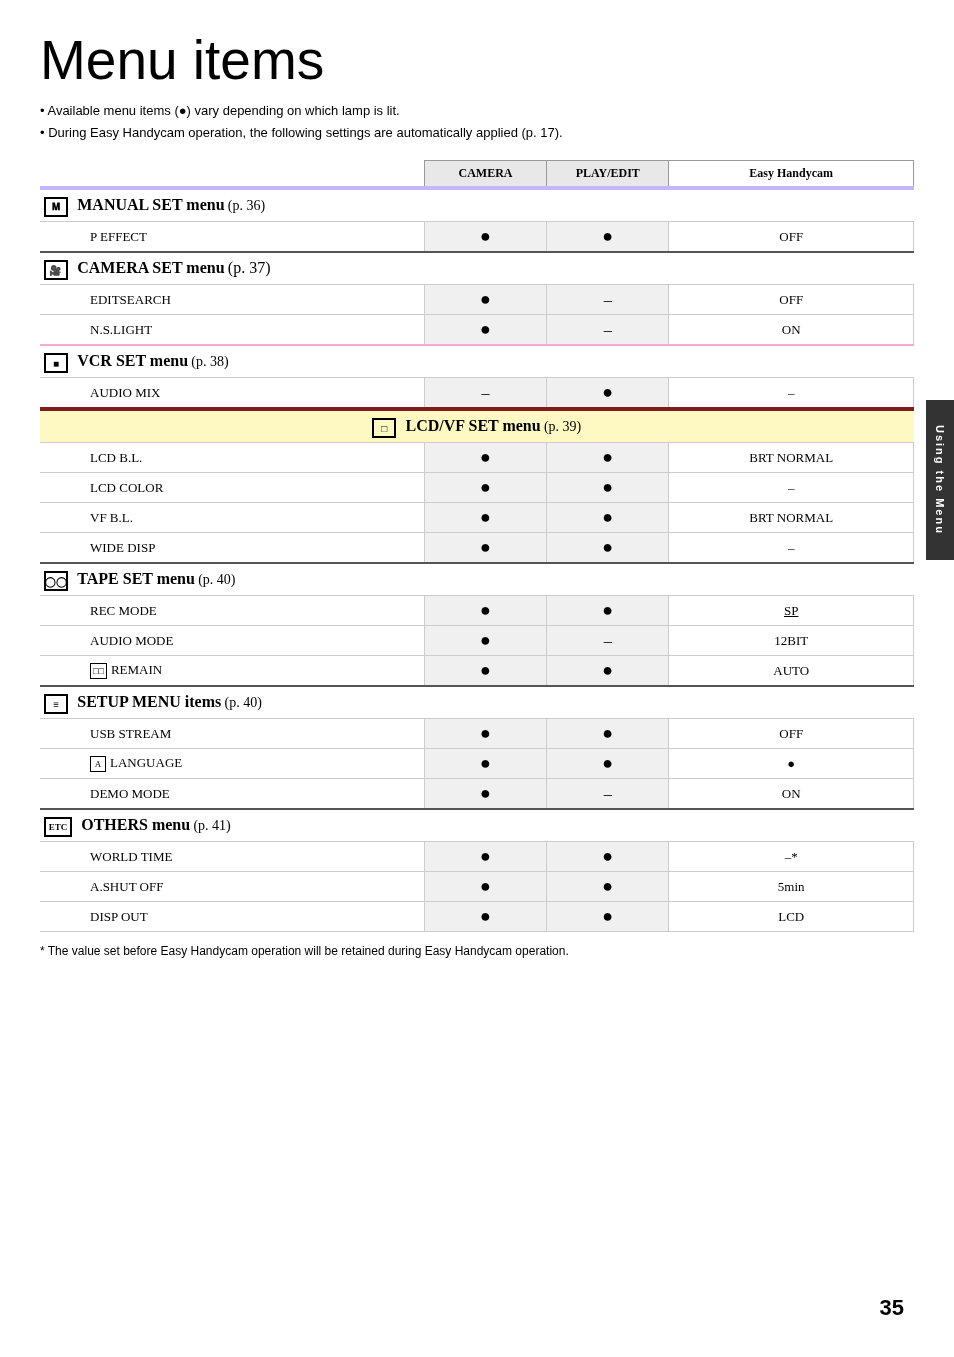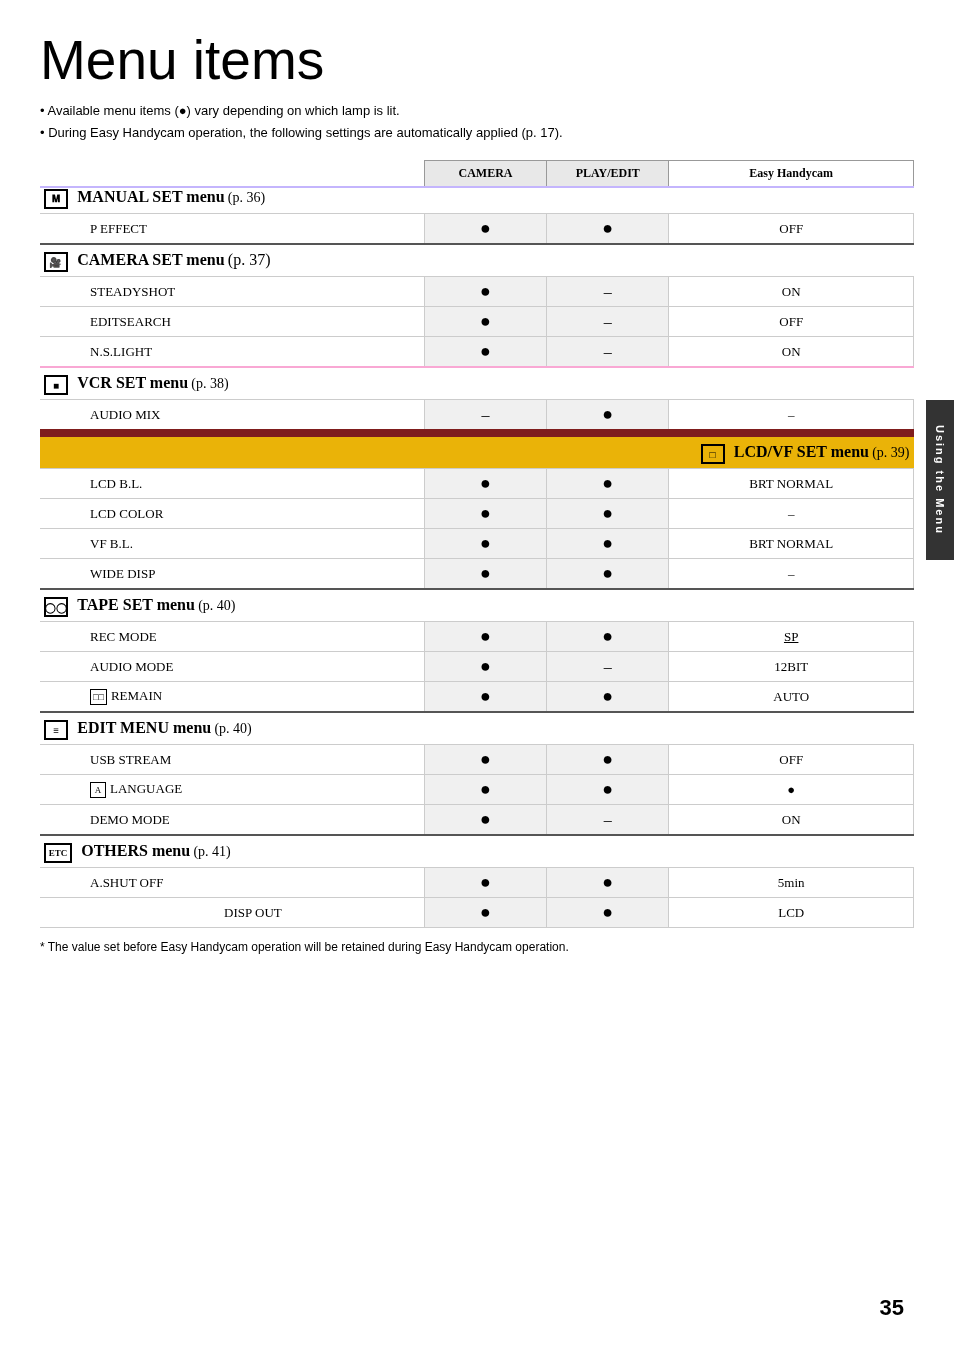--- a/index.html
+++ b/index.html
@@ -118,45 +118,39 @@
   <thead>
     <tr>
       <th style="border:none; background:#fff;"></th>
       <th class="camera-col">CAMERA</th>
       <th class="playedit-col">PLAY/EDIT</th>
       <th class="easy-col">Easy Handycam</th>
     </tr>
   </thead>
   <tbody id="table-body">
   <tr>
-      <td colspan="4" style="border:none; border-top: 2px solid #c4b5fd; padding: 0 4px 4px 4px; background:#fff; text-align:left;">
+      <td colspan="4" style="border:none; border-top: 4px solid #c4b5fd; padding: 6px 4px 4px 4px; background:#fff; text-align:left;">
         <span style="display:inline-flex;align-items:center;justify-content:center;border:2px solid #000;font-size:10px;font-weight:bold;margin-right:6px;vertical-align:middle;width:24px;height:20px;">𝐌</span>
         <span style="font-size:16px; font-weight:bold;">MANUAL SET menu</span>
         <span style="font-size:14px; font-weight:normal;"> (p. 36)</span>
       </td>
     </tr>
       <tr>
         <td class="item-label" style="text-align:left; padding-left:50px; border-left:none;">P EFFECT</td>
         <td class="camera-cell" style="background:#f0f0f0; text-align:center;"><span style="font-size:18px;">●</span></td>
         <td class="playedit-cell" style="background:#f0f0f0; text-align:center;"><span style="font-size:18px;">●</span></td>
         <td style="text-align:center;">OFF</td>
       </tr>
       <tr>
       <td colspan="4" style="border:none; border-top: 2px solid #555; padding: 6px 4px 4px 4px; background:#fff; text-align:left;">
         <span style="display:inline-flex;align-items:center;justify-content:center;border:2px solid #000;font-size:10px;font-weight:bold;margin-right:6px;vertical-align:middle;width:24px;height:20px;">🎥</span>
         <span style="font-size:16px; font-weight:bold;">CAMERA SET menu</span>
         <span style="font-size:16px; font-weight:normal;"> (p. 37)</span>
       </td>
     </tr>
-      <tr>
-        <td class="item-label" style="text-align:left; padding-left:50px; border-left:none;">STEADYSHOT</td>
-        <td class="camera-cell" style="background:#f0f0f0; text-align:center;"><span style="font-size:18px;">●</span></td>
-        <td class="playedit-cell" style="background:#f0f0f0; text-align:center;"><span style="font-size:16px;">–</span></td>
-        <td style="text-align:center;">ON</td>
-      </tr>
       <tr>
         <td class="item-label" style="text-align:left; padding-left:50px; border-left:none;">EDITSEARCH</td>
         <td class="camera-cell" style="background:#f0f0f0; text-align:center;"><span style="font-size:18px;">●</span></td>
         <td class="playedit-cell" style="background:#f0f0f0; text-align:center;"><span style="font-size:16px;">–</span></td>
         <td style="text-align:center;">OFF</td>
       </tr>
       <tr>
         <td class="item-label" style="text-align:left; padding-left:50px; border-left:none;">N.S.LIGHT</td>
         <td class="camera-cell" style="background:#f0f0f0; text-align:center;"><span style="font-size:18px;">●</span></td>
         <td class="playedit-cell" style="background:#f0f0f0; text-align:center;"><span style="font-size:16px;">–</span></td>
@@ -169,21 +163,21 @@
         <span style="font-size:14px; font-weight:normal;"> (p. 38)</span>
       </td>
     </tr>
       <tr>
         <td class="item-label" style="text-align:left; padding-left:50px; border-left:none;">AUDIO MIX</td>
         <td class="camera-cell" style="background:#f0f0f0; text-align:center;"><span style="font-size:16px;">–</span></td>
         <td class="playedit-cell" style="background:#f0f0f0; text-align:center;"><span style="font-size:18px;">●</span></td>
         <td style="text-align:center;">–</td>
       </tr>
       <tr>
-      <td colspan="4" style="border:none; border-top: 8px solid #7f1d1d; padding: 6px 4px 4px 4px; background:#eab308; text-align:right;">
+      <td colspan="4" style="border:none; border-top: 4px solid #7f1d1d; padding: 6px 4px 4px 4px; background:#fef9c3; text-align:center;">
         <span style="display:inline-flex;align-items:center;justify-content:center;border:2px solid #000;font-size:10px;font-weight:bold;margin-right:6px;vertical-align:middle;width:24px;height:20px;">□</span>
         <span style="font-size:16px; font-weight:bold;">LCD/VF SET menu</span>
         <span style="font-size:14px; font-weight:normal;"> (p. 39)</span>
       </td>
     </tr>
       <tr>
         <td class="item-label" style="text-align:left; padding-left:50px; border-left:none;">LCD B.L.</td>
         <td class="camera-cell" style="background:#f0f0f0; text-align:center;"><span style="font-size:18px;">●</span></td>
         <td class="playedit-cell" style="background:#f0f0f0; text-align:center;"><span style="font-size:18px;">●</span></td>
         <td style="text-align:center;">BRT NORMAL</td>
@@ -227,21 +221,21 @@
       </tr>
       <tr>
         <td class="item-label" style="text-align:left; padding-left:50px; border-left:none;"><span style="display:inline-block;border:1.5px solid #000;font-size:9px;padding:0 2px;margin-right:4px;vertical-align:middle;line-height:14px;">□□</span>REMAIN</td>
         <td class="camera-cell" style="background:#f0f0f0; text-align:center;"><span style="font-size:18px;">●</span></td>
         <td class="playedit-cell" style="background:#f0f0f0; text-align:center;"><span style="font-size:18px;">●</span></td>
         <td style="text-align:center;">AUTO</td>
       </tr>
       <tr>
       <td colspan="4" style="border:none; border-top: 2px solid #555; padding: 6px 4px 4px 4px; background:#fff; text-align:left;">
         <span style="display:inline-flex;align-items:center;justify-content:center;border:2px solid #000;font-size:10px;font-weight:bold;margin-right:6px;vertical-align:middle;width:24px;height:20px;">≡</span>
-        <span style="font-size:16px; font-weight:bold;">EDIT MENU menu</span>
+        <span style="font-size:16px; font-weight:bold;">SETUP MENU items</span>
         <span style="font-size:14px; font-weight:normal;"> (p. 40)</span>
       </td>
     </tr>
       <tr>
         <td class="item-label" style="text-align:left; padding-left:50px; border-left:none;">USB STREAM</td>
         <td class="camera-cell" style="background:#f0f0f0; text-align:center;"><span style="font-size:18px;">●</span></td>
         <td class="playedit-cell" style="background:#f0f0f0; text-align:center;"><span style="font-size:18px;">●</span></td>
         <td style="text-align:center;">OFF</td>
       </tr>
       <tr>
@@ -257,27 +251,33 @@
         <td style="text-align:center;">ON</td>
       </tr>
       <tr>
       <td colspan="4" style="border:none; border-top: 2px solid #555; padding: 6px 4px 4px 4px; background:#fff; text-align:left;">
         <span style="display:inline-flex;align-items:center;justify-content:center;border:2px solid #000;font-size:9px;font-weight:bold;margin-right:6px;vertical-align:middle;width:28px;height:20px;">ETC</span>
         <span style="font-size:16px; font-weight:bold;">OTHERS menu</span>
         <span style="font-size:14px; font-weight:normal;"> (p. 41)</span>
       </td>
     </tr>
       <tr>
+        <td class="item-label" style="text-align:left; padding-left:50px; border-left:none;">WORLD TIME</td>
+        <td class="camera-cell" style="background:#f0f0f0; text-align:center;"><span style="font-size:18px;">●</span></td>
+        <td class="playedit-cell" style="background:#f0f0f0; text-align:center;"><span style="font-size:18px;">●</span></td>
+        <td style="text-align:center;">–*</td>
+      </tr>
+      <tr>
         <td class="item-label" style="text-align:left; padding-left:50px; border-left:none;">A.SHUT OFF</td>
         <td class="camera-cell" style="background:#f0f0f0; text-align:center;"><span style="font-size:18px;">●</span></td>
         <td class="playedit-cell" style="background:#f0f0f0; text-align:center;"><span style="font-size:18px;">●</span></td>
         <td style="text-align:center;">5min</td>
       </tr>
       <tr>
-        <td class="item-label" style="text-align:center; padding-left:50px; border-left:none;margin-top:36px;">DISP OUT</td>
+        <td class="item-label" style="text-align:left; padding-left:50px; border-left:none;margin-top:36px;">DISP OUT</td>
         <td class="camera-cell" style="background:#f0f0f0; text-align:center;"><span style="font-size:18px;">●</span></td>
         <td class="playedit-cell" style="background:#f0f0f0; text-align:center;"><span style="font-size:18px;">●</span></td>
         <td style="text-align:center;">LCD</td>
       </tr>
     </tbody>
 </table>
 
 <div class="footnote">* The value set before Easy Handycam operation will be retained during Easy Handycam operation.</div>
 
 <div class="side-tab-container">

